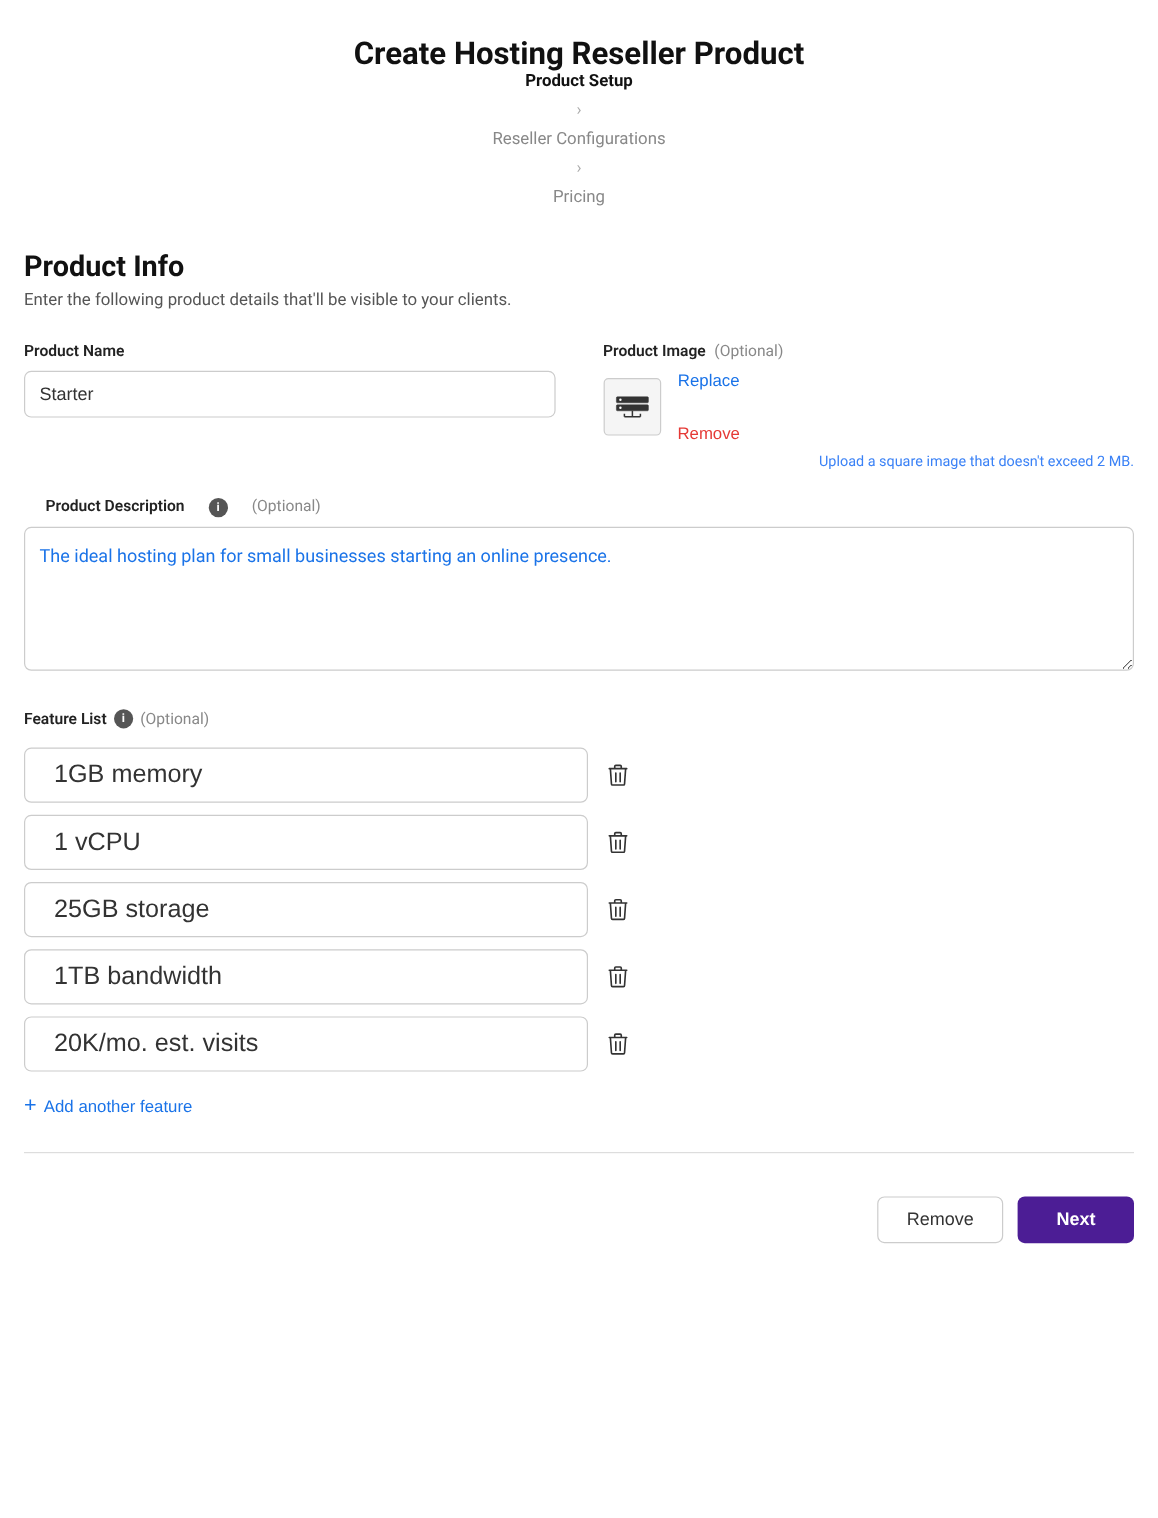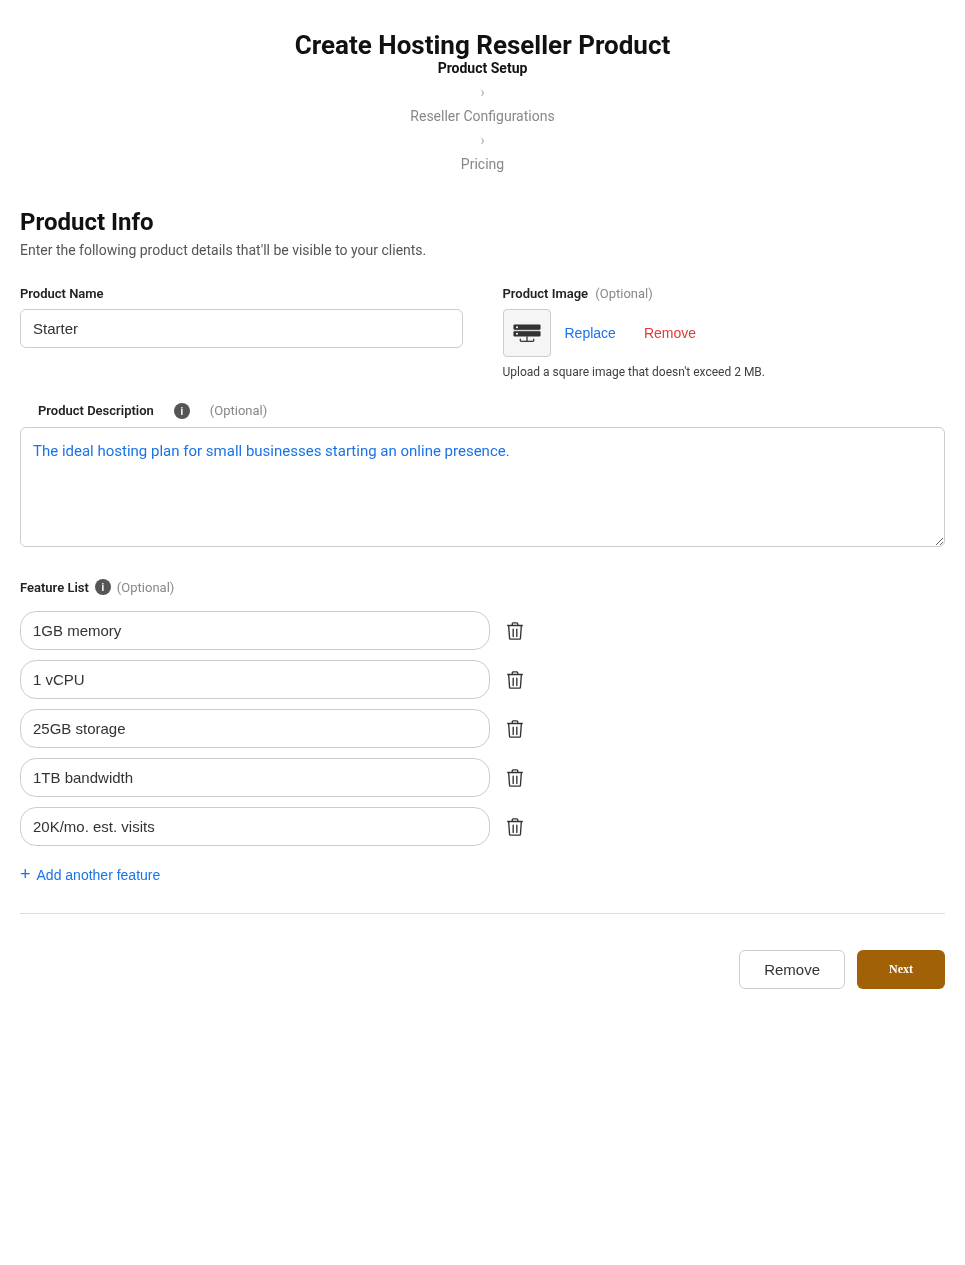--- a/index.html
+++ b/index.html
@@ -114,20 +114,21 @@
       background: #f5f5f5;
       display: flex;
       align-items: center;
       justify-content: center;
     }
 
     .image-actions {
       display: flex;
       gap: 28px;
       align-items: center;
+      flex-direction: column;
     }
 
     .replace-btn {
       color: #1a73e8;
       font-size: 14px;
       cursor: pointer;
       background: none;
       border: none;
       font-weight: 500;
     }
@@ -136,21 +137,22 @@
       color: #e53935;
       font-size: 14px;
       cursor: pointer;
       background: none;
       border: none;
       font-weight: 500;
     }
 
     .image-hint {
       font-size: 12px;
-      color: #404040;
+      color: #3b82f6;
+      text-align: right;
     }
 
     .description-group {
       margin-bottom: 28px;
     }
 
     .description-label {
       font-size: 13px;
       font-weight: 600;
       color: #222;
@@ -206,24 +208,24 @@
     .feature-item {
       display: flex;
       align-items: center;
       gap: 12px;
       margin-bottom: 10px;
     }
 
     .feature-input {
       flex: 1;
       max-width: 470px;
-      padding: 10px 12px;
+      padding: 10px 24px;
       border: 1px solid #ccc;
-      border-radius: 16px;
-      font-size: 15px;
+      border-radius: 6px;
+      font-size: 21px;
       color: #333;
       outline: none;
     }
 
     .delete-btn {
       background: none;
       border: none;
       cursor: pointer;
       padding: 4px;
       display: flex;
@@ -268,28 +270,27 @@
       border: 1px solid #ccc;
       border-radius: 6px;
       font-size: 15px;
       color: #333;
       cursor: pointer;
       font-weight: 500;
     }
 
     .next-btn {
       padding: 10px 32px;
-      background: #a16207;
+      background: #4c1d95;
       border: none;
       border-radius: 6px;
-      font-size: 12px;
+      font-size: 15px;
       color: #fff;
       cursor: pointer;
       font-weight: 600;
-      font-family: Liberation Serif, serif;
     }
 
     
     .network-icon-svg {
       width: 32px;
       height: 20px;
     }
   </style>
 </head>
 <body>

